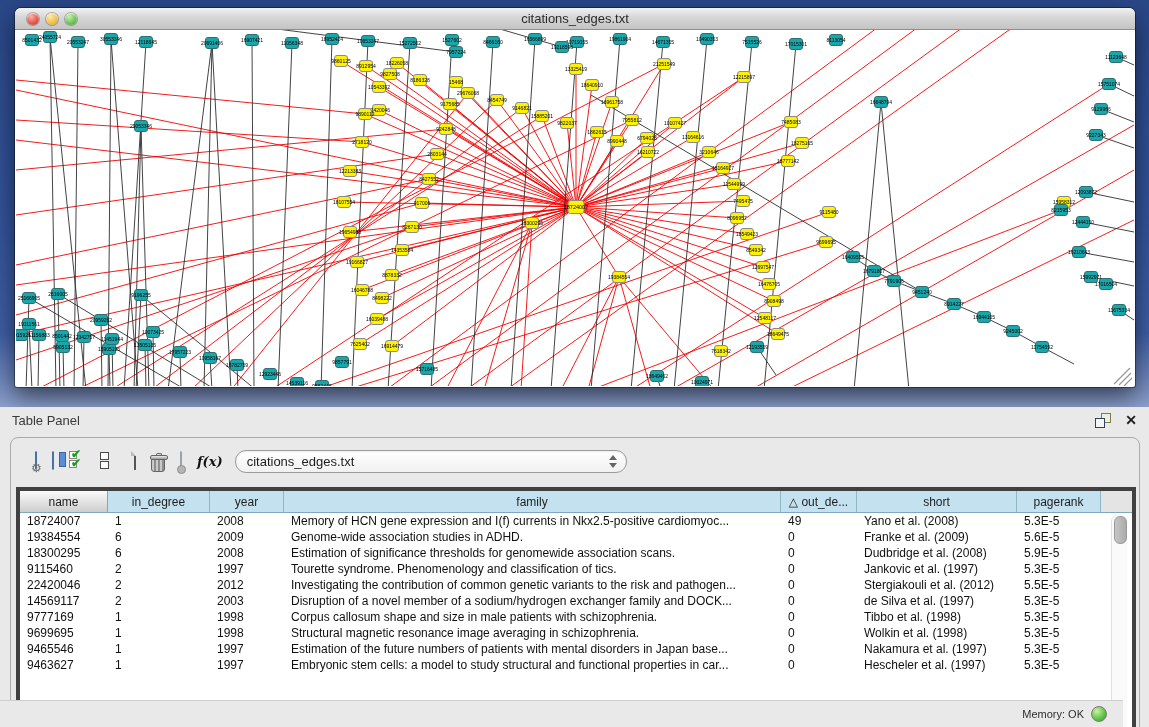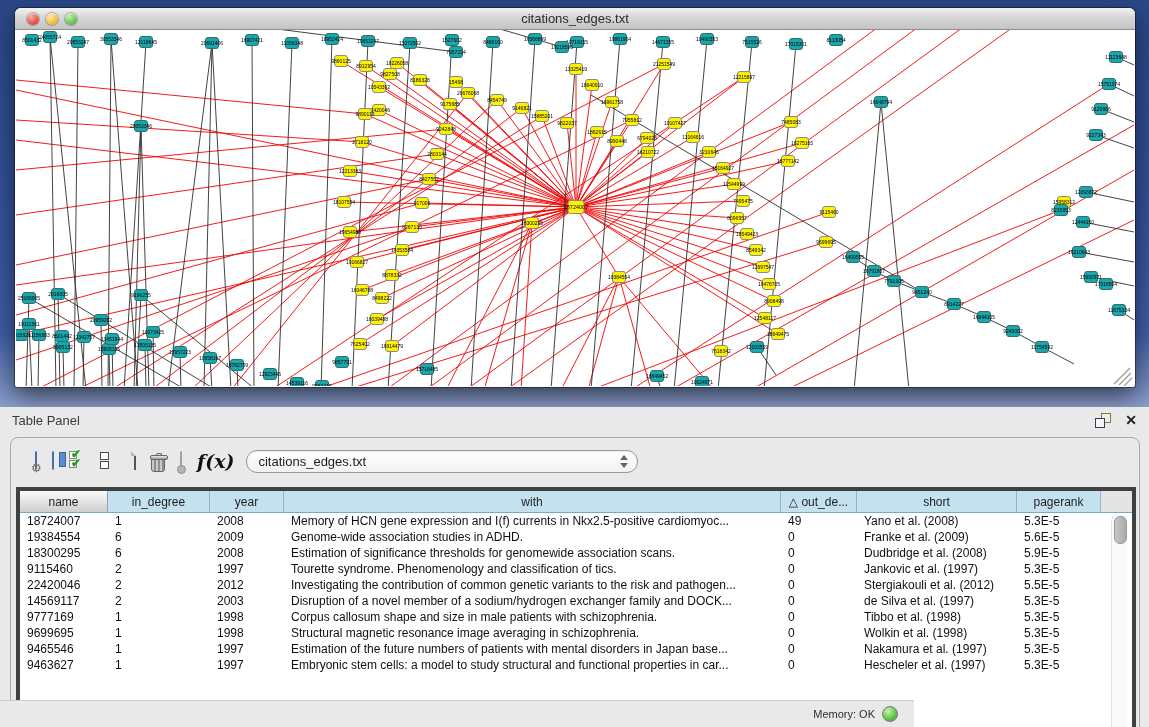--- a/index.html
+++ b/index.html
@@ -55,21 +55,21 @@
   .page{width:13px;height:16px;border:1px solid #555;background:linear-gradient(#fff,#EDEDED);position:relative;}
   .page::after{content:"";position:absolute;right:-1px;top:-1px;border-style:solid;border-width:0 5px 5px 0;border-color:#E9E9E9 #E9E9E9 #BBB #BBB;}
   .trash{width:14px;height:17px;}
   .trash .lid{position:absolute;left:-1px;top:2px;width:16px;height:3px;background:linear-gradient(#EEE,#999);border:1px solid #666;border-radius:2px;}
   .trash .knob{position:absolute;left:5px;top:0;width:4px;height:3px;border:1px solid #666;border-bottom:none;border-radius:2px 2px 0 0;background:#DDD;}
   .trash .body{position:absolute;left:0;top:6px;width:12px;height:11px;border:1px solid #666;border-radius:0 0 3px 3px;
     background:repeating-linear-gradient(90deg,#C9C9C9 0 2px,#8F8F8F 2px 4px);}
   .mini-table.disabled{border-color:#9AA2AA;background:linear-gradient(#D4D9DE,#D4D9DE 4px,#E7EAEC 4px),
     repeating-linear-gradient(90deg,transparent 0 5px,#B9C1C9 5px 6px);}
   .mini-table.disabled::after{content:"";position:absolute;right:-4px;bottom:-4px;width:7px;height:7px;border-radius:50%;background:#B5B5B5;border:1px solid #8E8E8E;}
-  .fx{font-family:"DejaVu Serif","Liberation Serif",serif;font-style:italic;font-weight:bold;font-size:19px;color:#111;margin-right:12px;}
+  .fx{font-family:"DejaVu Serif","Liberation Serif",serif;font-style:italic;font-weight:bold;font-size:13px;color:#111;margin-right:12px;}
   .combo{position:relative;width:390px;height:21px;border:1px solid #9B9B9B;border-radius:11px;
     background:linear-gradient(#FFF,#F1F1F1);box-shadow:inset 0 1px 2px rgba(0,0,0,.08);display:flex;align-items:center;}
   .combo-text{font-size:13px;color:#1C1C1C;padding-left:11px;}
   .combo-arrows{position:absolute;right:9px;top:4px;width:9px;height:13px;}
   .combo-arrows .up{position:absolute;top:0;left:1px;border-left:4px solid transparent;border-right:4px solid transparent;border-bottom:5px solid #666;}
   .combo-arrows .dn{position:absolute;bottom:0;left:1px;border-left:4px solid transparent;border-right:4px solid transparent;border-top:5px solid #666;}
 
   .table-wrap{position:absolute;left:5px;right:3px;top:49px;bottom:30px;border:4px solid #404040;background:#fff;overflow:hidden;}
   .thead{display:flex;height:21px;border-bottom:1px solid #7FA8BC;}
   .th{box-sizing:border-box;background:#C3E1EF;border-right:1px solid #8FB7CB;
@@ -84,21 +84,21 @@
   .vthumb{position:absolute;top:2px;left:2px;width:11px;height:26px;border-radius:6px;
     background:linear-gradient(90deg,#C6C6C6,#ABABAB);border:1px solid #9A9A9A;}
 
   .tabbar{position:absolute;left:0;right:0;bottom:5px;display:flex;justify-content:center;}
   .seg{display:flex;border:1px solid #8E8E8E;border-radius:5px;overflow:hidden;background:#fff;}
   .seg-item{padding:3px 14px;font-size:12px;font-weight:bold;color:#333;
     background:linear-gradient(#FFFFFF,#EDEDED);border-left:1px solid #B0B0B0;cursor:default;}
   .seg-item:first-child{border-left:none;}
   .seg-item.selected{background:linear-gradient(#8A8A8A,#6A6A6A);color:#F2F2F2;text-shadow:0 -1px 0 rgba(0,0,0,.3);font-family:Liberation Mono, monospace;}
 
-  .status-bar{position:absolute;left:0;bottom:0;width:914px;height:27px;background:#E9E9E9;
+  .status-bar{position:absolute;left:0;bottom:0;width:1123px;height:27px;background:#E9E9E9;
     border-top:1px solid #CFCFCF;display:flex;align-items:center;justify-content:flex-end;padding-right:16px;box-sizing:border-box;}
   .status-text{font-size:11px;color:#2E2E2E;margin-right:7px;}
   .status-orb{width:14px;height:14px;border-radius:50%;border:1px solid #7A7A7A;
     background:radial-gradient(circle at 35% 30%,#CDF2A4,#5CC245 60%,#3D9E2E);}
 </style>
 </head>
 <body>
 
 <div class="app">
 
@@ -611,21 +611,21 @@
               <i class="dn"></i>
             </span>
         </div>
       </div>
 
       <div class="table-wrap">
         <div class="thead">
           <div class="th gray c0">name</div>
           <div class="th c1">in_degree</div>
           <div class="th c2">year</div>
-          <div class="th c3">with</div>
+          <div class="th c3">family</div>
           <div class="th c4">△ out_de...</div>
           <div class="th c5">short</div>
           <div class="th c6">pagerank</div>
           <div class="th fill"></div>
         </div>
         <div class="tbody" id="tbody">
             <div class="tr">
               <div class="td c0">18724007</div>
               <div class="td c1">1</div>
               <div class="td c2">2008</div>

